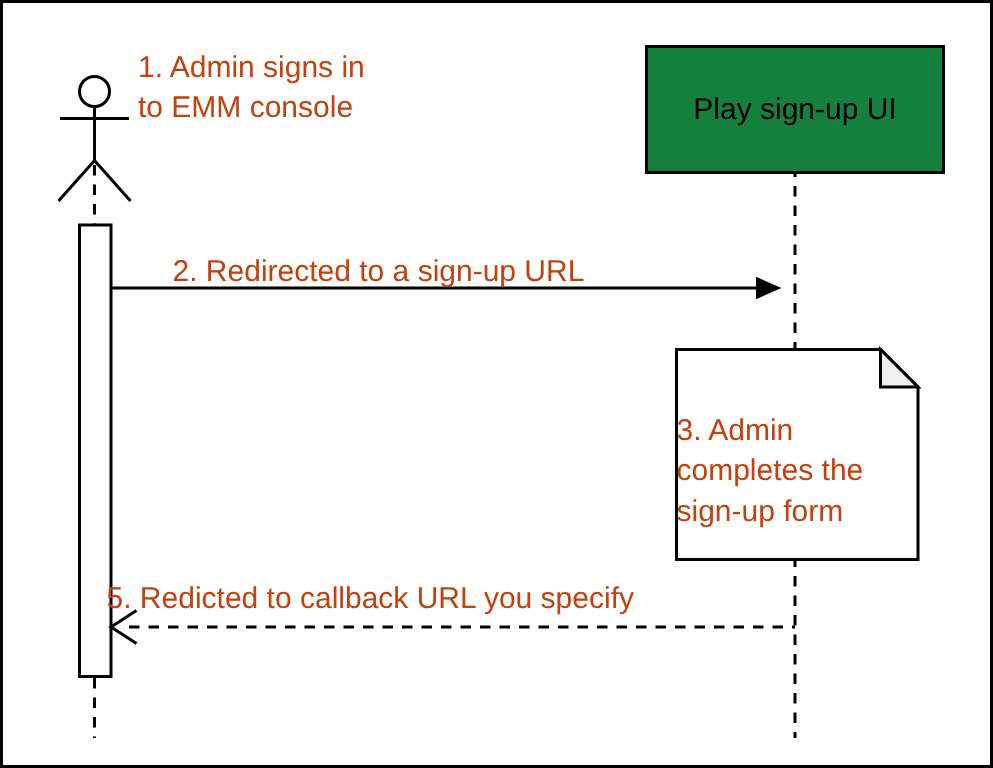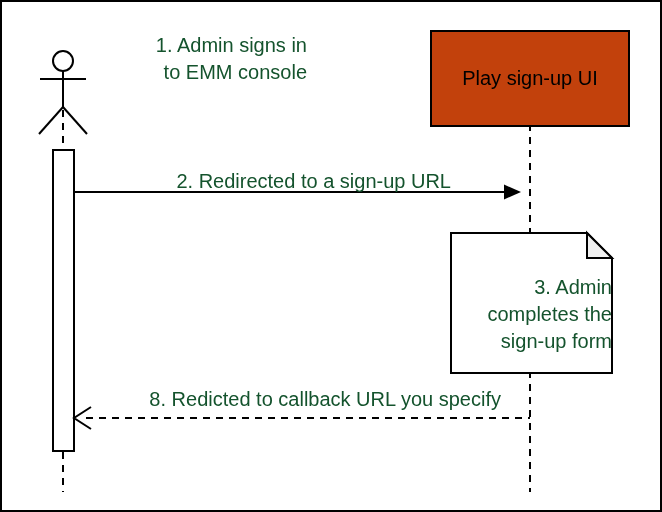--- a/index.html
+++ b/index.html
@@ -22,38 +22,38 @@
     position: absolute;
     left: 0;
     top: 0;
     width: 658px;
     height: 508px;
   }
   .label {
     position: absolute;
     font-size: 20px;
     line-height: 27px;
-    text-align: right;
+    text-align: left;
     white-space: pre-line;
-    color: #14532d;
+    color: #c2410c;
     z-index: 2;
   }
   .msg1-label  { left: 90px;  top: 30px;  width: 215px; }
-  .msg2-label  { left: 129px; top: 166px; width: 320px; }
+  .msg2-label  { left: 113px; top: 166px; width: 320px; }
   .msg4-label  { left: 69px;  top: 384px; width: 430px; }
   .note-label  { left: 449px; top: 272px; width: 161px; }
   .participant-box {
     position: absolute;
     left: 428px;
     top: 28px;
     width: 200px;
-    height: 97px;
+    height: 86px;
     box-sizing: border-box;
     border: 2px solid #000000;
-    background: #c2410c;
+    background: #15803d;
     display: flex;
     align-items: center;
     justify-content: center;
     font-size: 20px;
     z-index: 2;
   }
 </style>
 </head>
 <body>
 
@@ -86,19 +86,19 @@
     <path d="M585,231 L585,256 L610,256 Z" fill="#f0f0f0" stroke="#000000" stroke-width="2"></path>
   </svg>
 
   <div class="participant-box">
     <span>Play sign-up UI</span>
   </div>
 
   <div class="label msg1-label">1. Admin signs in
 to EMM console</div>
   <div class="label msg2-label">2. Redirected to a sign-up URL</div>
-  <div class="label msg4-label">8. Redicted to callback URL you specify</div>
+  <div class="label msg4-label">5. Redicted to callback URL you specify</div>
 
   <div class="label note-label">3. Admin
 completes the
 sign-up form</div>
 
 </div>
 
 </body></html>

